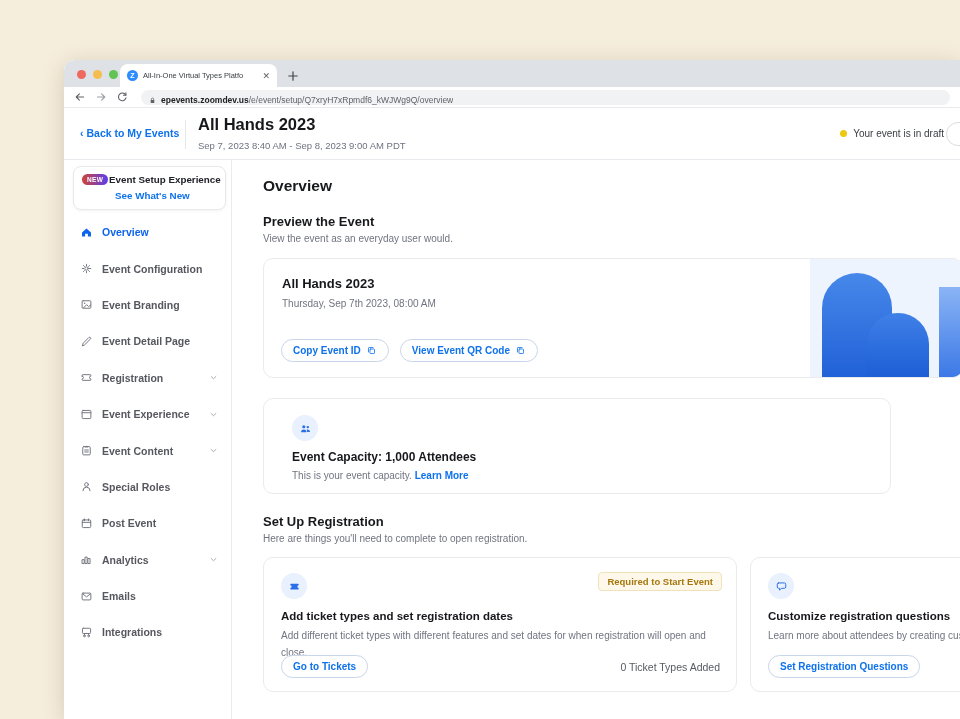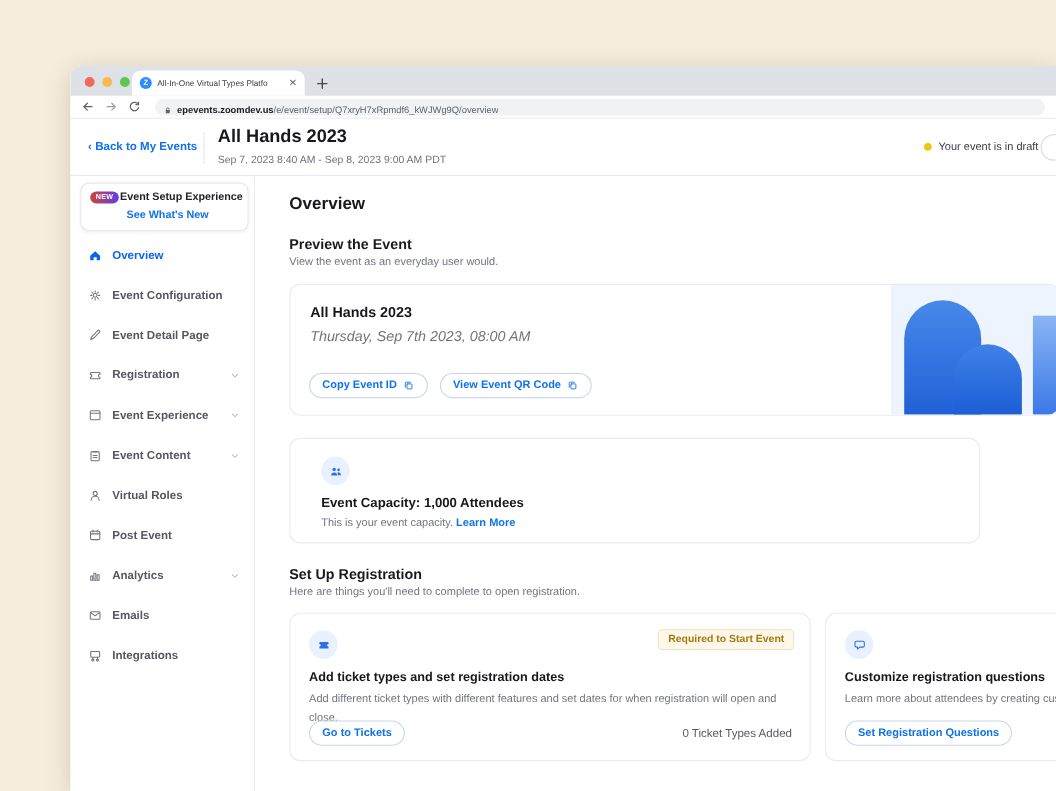--- a/index.html
+++ b/index.html
@@ -70,21 +70,21 @@
   
   .main { flex:1; background:#fff; padding:0 0 0 31px; overflow:hidden; }
   .h1 { margin-top:17px; font-size:15.5px; font-weight:800; color:#18191d; }
   .h2 { font-size:13px; font-weight:800; color:#18191d; }
   .sub { font-size:10px; color:#717480; margin-top:4px; }
   .sec-preview .h2 { margin-top:19px; }
 
   .card { border:1px solid #e9ebee; border-radius:10px; background:#fff; }
   .preview-card { margin-top:14px; width:700px; height:120px; position:relative; overflow:hidden; }
   .pc-title { position:absolute; left:18px; top:17px; font-size:13px; font-weight:800; color:#17181c; }
-  .pc-date { position:absolute; left:18px; top:39px; font-size:13px; color:#717480;font-style:italic; }
+  .pc-date { position:absolute; left:18px; top:39px; font-size:10px; color:#717480; }
   .pc-buttons { position:absolute; left:17px; bottom:15px; display:flex; gap:11px; }
   .btn-outline { display:flex; align-items:center; gap:5px; border:1px solid #c9d5ea; border-radius:12px;
                  background:#fff; padding:5px 11px; font-size:10px; font-weight:700; color:#0e72ed;
                  font-family:inherit; cursor:pointer; white-space:nowrap; }
   .btn-outline .cic { width:11px; height:11px; }
   .pc-art { position:absolute; right:0; top:0; width:152px; height:100%; background:#eef4fd; overflow:hidden; }
   .arch { position:absolute; bottom:0; background:linear-gradient(180deg,#4788ea,#2161d8); }
   .arch1 { left:12px; width:70px; top:14px; border-radius:35px 35px 0 0; }
   .arch2 { left:57px; width:62px; top:54px; border-radius:31px 31px 0 0;
            background:linear-gradient(180deg,#3f80e8,#1d5ed6); }
@@ -203,20 +203,31 @@
     <span class="nav-ic">
                 <svg viewBox="0 0 16 16" width="100%" height="100%" fill="none" stroke="currentColor" stroke-width="1.2" stroke-linecap="round" stroke-linejoin="round">
                   <circle cx="8" cy="8" r="2.1"></circle>
                   <path d="M8 2.8v1.6M8 11.6v1.6M2.8 8h1.6M11.6 8h1.6M4.3 4.3l1.2 1.2M10.5 10.5l1.2 1.2M11.7 4.3l-1.2 1.2M5.5 10.5l-1.2 1.2"></path>
                 </svg>
               </span>
     <span class="nav-label">Event Configuration</span>
 
   </div>
 
+  <div class="nav-item">
+    <span class="nav-ic">
+                <svg viewBox="0 0 16 16" width="100%" height="100%" fill="none" stroke="currentColor" stroke-width="1.2" stroke-linecap="round" stroke-linejoin="round">
+                  <rect x="2.6" y="3.4" width="10.8" height="9.2" rx="1.2"></rect>
+                  <circle cx="5.7" cy="6.4" r="0.9" fill="currentColor" stroke="none"></circle>
+                  <path d="M4.2 12.2 L8.2 8.2 L10.6 10.6 L13.2 8.6"></path>
+                </svg>
+              </span>
+    <span class="nav-label">Event Branding</span>
+
+  </div>
 
   <div class="nav-item">
     <span class="nav-ic">
                 <svg viewBox="0 0 16 16" width="100%" height="100%" fill="none" stroke="currentColor" stroke-width="1.2" stroke-linecap="round" stroke-linejoin="round">
                   <path d="M3 13 L3.9 10.1 L10.9 3.1 a1.3 1.3 0 0 1 1.9 1.9 L5.8 12 Z"></path>
                 </svg>
               </span>
     <span class="nav-label">Event Detail Page</span>
 
   </div>
@@ -266,21 +277,21 @@
               </span>
   </div>
 
   <div class="nav-item">
     <span class="nav-ic">
                 <svg viewBox="0 0 16 16" width="100%" height="100%" fill="none" stroke="currentColor" stroke-width="1.2" stroke-linecap="round" stroke-linejoin="round">
                   <circle cx="8" cy="5.6" r="2.3"></circle>
                   <path d="M3.6 13.2 a4.4 4.4 0 0 1 8.8 0"></path>
                 </svg>
               </span>
-    <span class="nav-label">Virtual Roles</span>
+    <span class="nav-label">Special Roles</span>
 
   </div>
 
   <div class="nav-item">
     <span class="nav-ic">
                 <svg viewBox="0 0 16 16" width="100%" height="100%" fill="none" stroke="currentColor" stroke-width="1.2" stroke-linecap="round" stroke-linejoin="round">
                   <rect x="2.8" y="3.6" width="10.4" height="9.4" rx="1.2"></rect>
                   <path d="M2.8 6.6 H13.2 M5.6 2.4 v2.2 M10.4 2.4 v2.2"></path>
                 </svg>
               </span>

